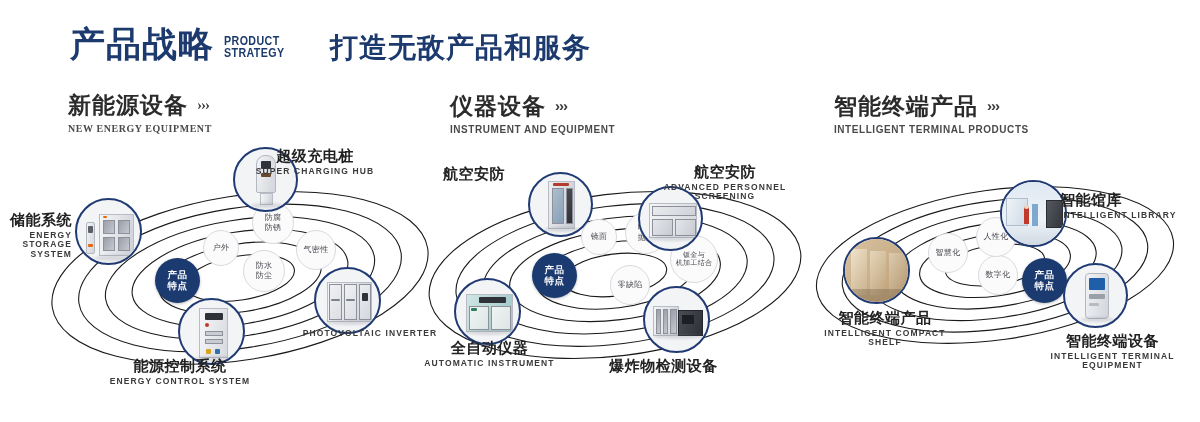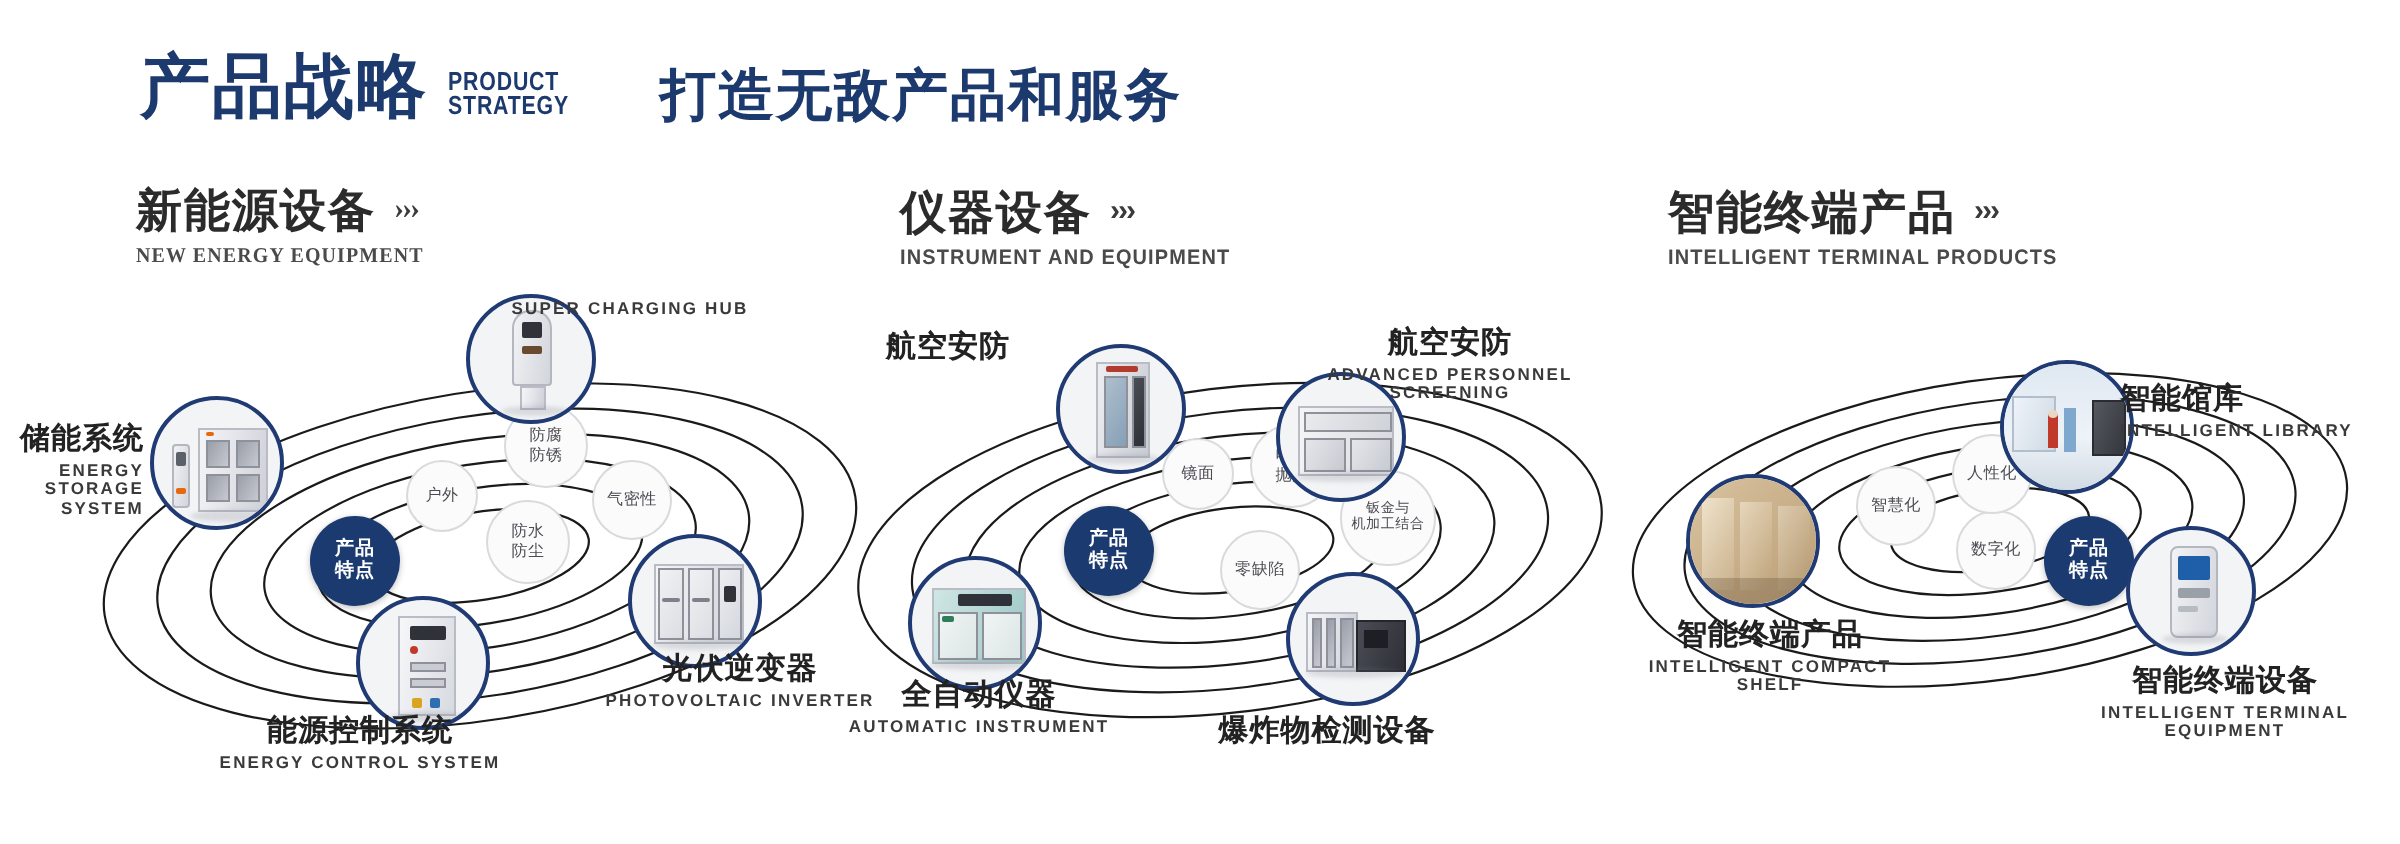--- a/index.html
+++ b/index.html
@@ -170,38 +170,38 @@
     <div class="node" style="left:193px;top:-3px;width:65px;height:65px;">
       <div class="ph">
         <div class="kiosk" style="left:21px;top:6px;width:20px;height:38px;border-radius:9px 9px 2px 2px;"></div>
         <div class="scr" style="left:26px;top:12px;width:10px;height:8px;border-radius:1px;"></div>
         <div class="led" style="left:26px;top:24px;width:10px;height:4px;background:#6a4a2e;"></div>
         <div class="cab" style="left:25px;top:44px;width:13px;height:12px;"></div>
         <div class="shdw" style="left:16px;top:54px;width:33px;height:5px;"></div>
       </div>
     </div>
     <div class="lbl c" style="left:200px;top:-2px;width:150px;">
+      <div class="cn">超级充电桩</div>
       <div class="en">SUPER CHARGING HUB</div>
     </div>
 
     <div class="node" style="left:274px;top:117px;width:67px;height:67px;">
       <div class="ph">
         <div class="cab" style="left:11px;top:13px;width:45px;height:40px;">
           <div class="dr" style="left:1px;top:1px;width:13px;height:36px;background:linear-gradient(120deg,#f0f1f4,#dcdee3);"></div>
           <div class="dr" style="left:16px;top:1px;width:13px;height:36px;background:linear-gradient(120deg,#f0f1f4,#dcdee3);"></div>
           <div class="dr" style="left:31px;top:1px;width:12px;height:36px;background:linear-gradient(120deg,#eceef1,#d4d7de);"></div>
           <div class="led" style="left:3px;top:16px;width:9px;height:2px;background:#7d818a;"></div>
           <div class="led" style="left:18px;top:16px;width:9px;height:2px;background:#7d818a;"></div>
           <div class="scr" style="left:34px;top:10px;width:6px;height:8px;border-radius:1px;"></div>
         </div>
         <div class="shdw" style="left:10px;top:51px;width:48px;height:5px;"></div>
       </div>
     </div>
     <div class="lbl c" style="left:250px;top:177px;width:160px;">
-      <div class="cn">光伏逆变器</div>
       <div class="en">PHOTOVOLTAIC INVERTER</div>
     </div>
 
     <div class="node" style="left:138px;top:148px;width:67px;height:67px;">
       <div class="ph">
         <div class="cab" style="left:19px;top:8px;width:29px;height:50px;background:linear-gradient(100deg,#f6f7f9,#d7dae0);">
           <div class="scr" style="left:5px;top:4px;width:18px;height:7px;border-radius:1px;"></div>
           <div class="led" style="left:5px;top:14px;width:4px;height:4px;border-radius:50%;background:#c0392b;"></div>
           <div class="dr" style="left:5px;top:22px;width:18px;height:5px;background:#c9ccd3;"></div>
           <div class="dr" style="left:5px;top:30px;width:18px;height:5px;background:#c9ccd3;"></div>

